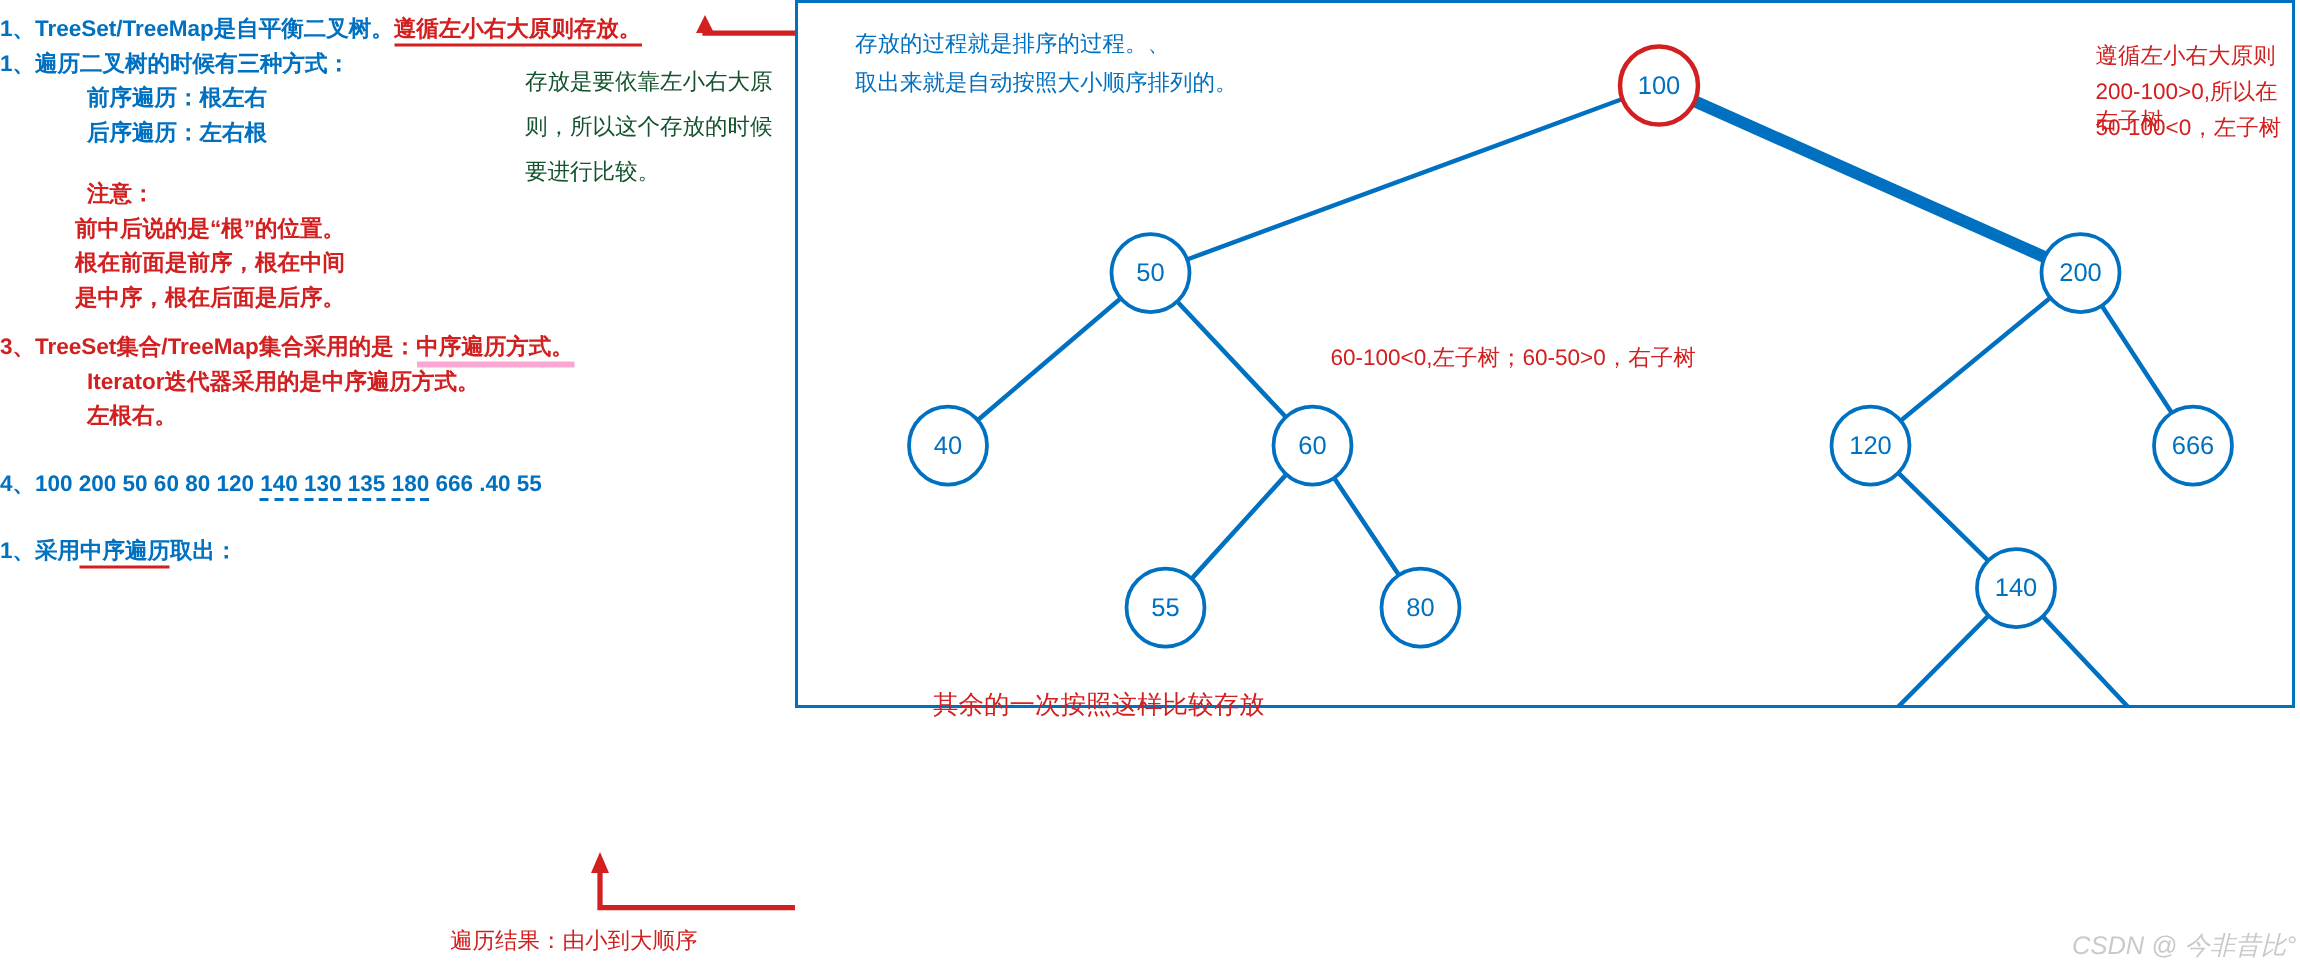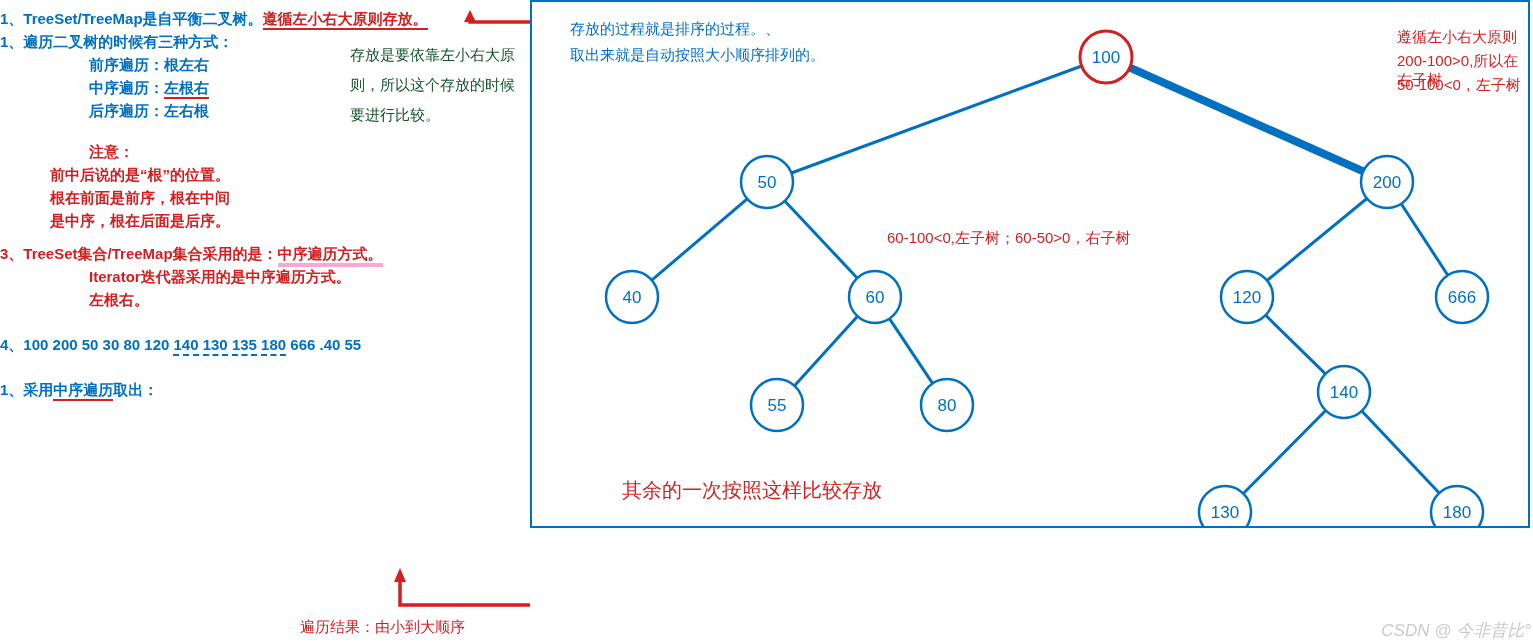--- a/index.html
+++ b/index.html
@@ -16,21 +16,21 @@
   .left-panel {
     position: absolute;
     left: 0;
     top: 10px;
     width: 520px;
     font-weight: bold;
   }
   .blue  { color: #0070c0; }
   .red   { color: #d21f1f; }
   .line { margin: 0 0 4px 0; padding: 0; }
-  .indent1 { padding-left: 89px; }
+  .indent1 { padding-left: 58px; }
   .indent2 { padding-left: 50px; }
   .result-box {
     display: inline-block;
     border: 1.5px solid #d21f1f;
     padding: 4px 10px;
     margin-top: 2px;
     margin-left: 14px;
     color: #0070c0;
   }
   .side-note {
@@ -50,21 +50,21 @@
     padding-bottom: 1px;
   }
   .dash-under { border-bottom: 2px dashed #0070c0; padding-bottom:1px; }
 
   
   .right-panel {
     position: absolute;
     left: 530px;
     top: 0;
     width: 1000px;
-    height: 528px;
+    height: 472px;
     border: 2px solid #0070c0;
     border-right: 2px solid #0070c0;
   }
   .rp-text { position: absolute; }
   .tree-svg {
     position: absolute;
     left: 0; top: 0;
     width: 100%; height: 100%;
     pointer-events: none;
   }
@@ -93,38 +93,35 @@
 </style>
 </head>
 <body>
 
 <div class="left-panel">
   <p class="line blue">
     <span>1、TreeSet/TreeMap是自平衡二叉树。</span><span class="red underline-red">遵循左小右大原则存放。</span>
   </p>
   <p class="line blue">1、遍历二叉树的时候有三种方式：</p>
   <p class="line blue indent1">前序遍历：根左右</p>
-  <p class="line blue indent1">
-    <span>中序遍历：</span><span class="underline-red">左根右</span>
-  </p>
   <p class="line blue indent1">后序遍历：左右根</p>
   <p class="line" style="height:14px"></p>
   <p class="line red indent1">注意：</p>
   <p class="line red indent2">前中后说的是“根”的位置。</p>
   <p class="line red indent2">根在前面是前序，根在中间</p>
   <p class="line red indent2">是中序，根在后面是后序。</p>
   <p class="line" style="height:6px"></p>
   <p class="line red">
     <span>3、TreeSet集合/TreeMap集合采用的是：</span><span class="underline-blue">中序遍历方式。</span>
   </p>
   <p class="line red indent1">Iterator迭代器采用的是中序遍历方式。</p>
   <p class="line red indent1">左根右。</p>
   <p class="line" style="height:18px"></p>
   <p class="line blue">
-    <span>4、100 200 50 30 80 120 </span><span class="dash-under">140</span> <span class="dash-under">130</span> <span class="dash-under">135</span> <span class="dash-under">180</span><span> 666 </span><span>.40</span>   <span>55</span>
+    <span>4、100 200 50 60 80 120 </span><span class="dash-under">140</span> <span class="dash-under">130</span> <span class="dash-under">135</span> <span class="dash-under">180</span><span> 666 </span><span>.40</span>   <span>55</span>
   </p>
   <p class="line" style="height:18px"></p>
   <p class="line blue">
     <span>1、采用</span><span class="underline-red">中序遍历</span><span>取出：</span>
   </p>
 </div>
 
 <div class="side-note">存放是要依靠左小右大原则，所以这个存放的时候要进行比较。</div>
 
 <div class="red" style="position:absolute;left:300px;top:618px;text-align:right;">遍历结果：由小到大顺序</div>
@@ -139,21 +136,21 @@
 <div class="right-panel">
 
   <div class="rp-text blue" style="left:38px;top:18px;">存放的过程就是排序的过程。、</div>
   <div class="rp-text blue" style="left:38px;top:44px;">取出来就是自动按照大小顺序排列的。</div>
 
   <div class="rp-text red" style="left:865px;top:26px;">遵循左小右大原则</div>
   <div class="rp-text red" style="left:865px;top:50px;">200-100&gt;0,所以在右子树</div>
   <div class="rp-text red" style="left:865px;top:74px;">50-100&lt;0，左子树</div>
 
   <div class="rp-text red" style="left:355px;top:227px;">60-100&lt;0,左子树；60-50&gt;0，右子树</div>
-  <div class="rp-text red" style="left:90px;top:475px;font-size:20px;">其余的一次按照这样比较存放</div>
+  <div class="rp-text red" style="left:90px;top:456px;font-size:17px;">其余的一次按照这样比较存放</div>
 
   <svg class="tree-svg" id="tree-svg">
       <line x1="549.6055370474267" y1="63.99500846333825" x2="259.39446295257335" y2="171.00499153666175" class="edge"></line>
       <line x1="597.7556128024299" y1="65.56744341745102" x2="831.2443871975701" y2="169.43255658254898" class="edge-bold"></line>
       <line x1="215.2076760073455" y1="196.86012784559458" x2="119.79232399265449" y2="278.13987215440545" class="edge"></line>
       <line x1="252.7989088749196" y1="198.95254185755326" x2="325.20109112508044" y2="276.0474581424467" class="edge"></line>
       <line x1="325.52826243065874" y1="314.25456793355977" x2="262.47173756934126" y2="383.74543206644023" class="edge"></line>
       <line x1="357.422205101856" y1="316.6333076527839" x2="400.577794898144" y2="381.3666923472161" class="edge"></line>
       <line x1="834.9091173823439" y1="196.50322500736036" x2="735.0908826176561" y2="278.49677499263964" class="edge"></line>
       <line x1="869.20296229422" y1="201.77787551780398" x2="915.79703770578" y2="273.222124482196" class="edge"></line>

